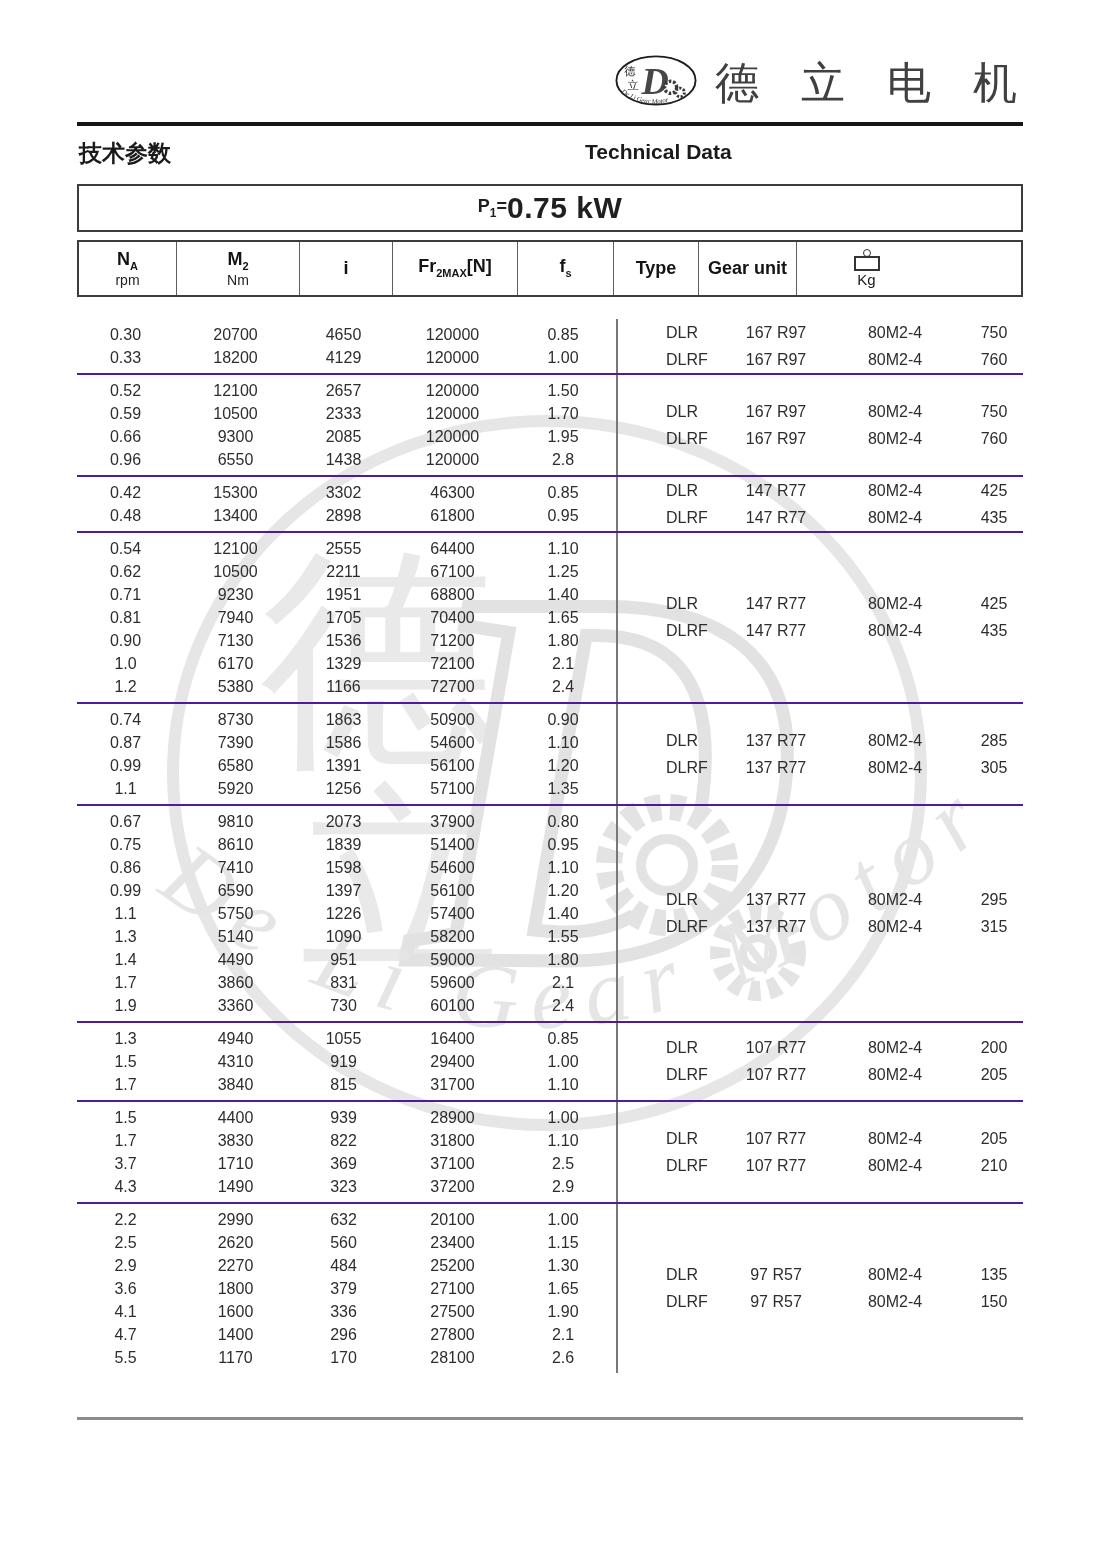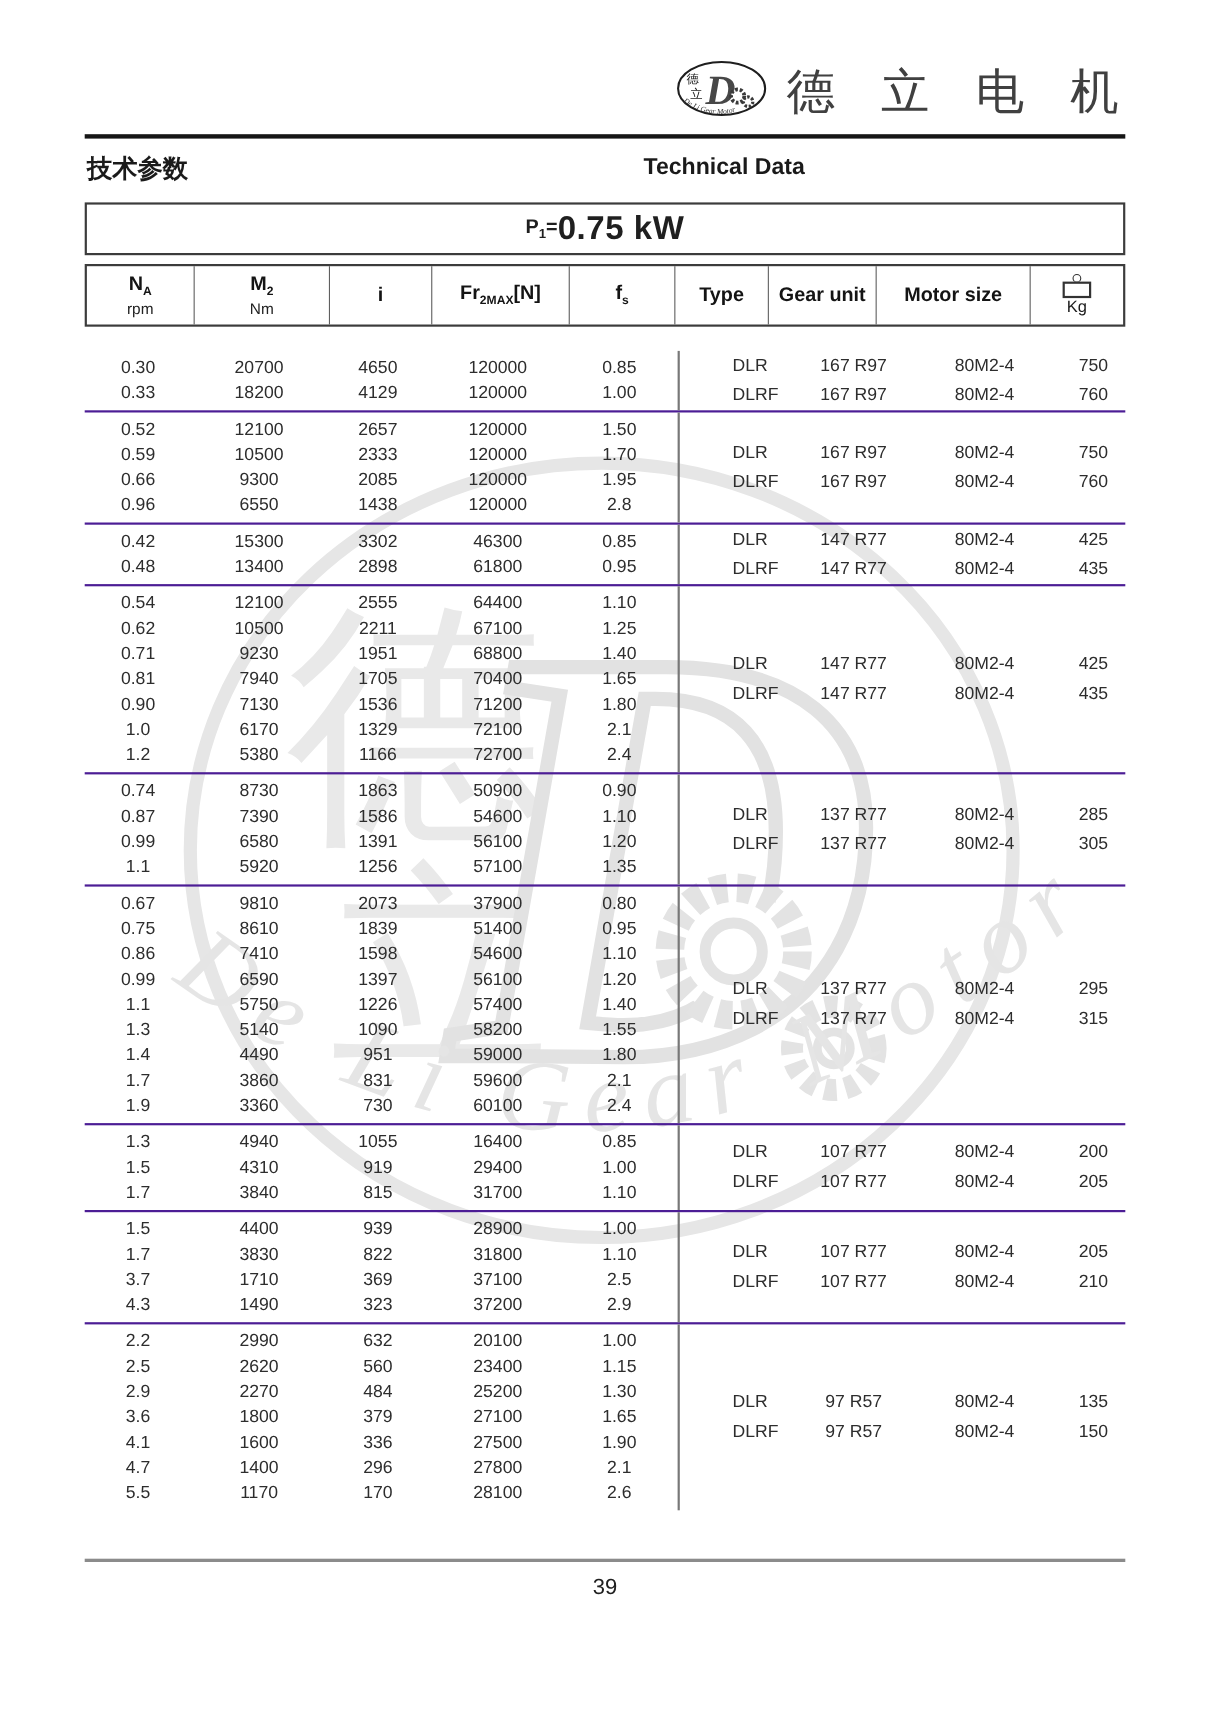--- a/index.html
+++ b/index.html
@@ -144,23 +144,20 @@
       </div>
       <div class="hcell">
         <div class="h-main"><span>f</span><sub>s</sub></div>
       </div>
       <div class="hcell">
         <div class="h-main">Type</div>
       </div>
       <div class="hcell">
         <div class="h-main">Gear unit</div>
       </div>
-      <div class="hcell">
-        <div class="h-main">Motor size</div>
-      </div>
       <div class="hcell kg-cell">
         <div class="weight-icon">
           <div class="weight-knob"></div>
           <div class="weight-body"></div>
         </div>
         <div class="kg-label">Kg</div>
       </div>
     </div>
 
     <div class="tbody">
@@ -616,16 +613,15 @@
               <div class="rcell rc0">DLRF</div>
               <div class="rcell rc1">97 R57</div>
               <div class="rcell rc2">80M2-4</div>
               <div class="rcell rc3">150</div>
             </div>
           </div>
         </div>
       </div>
 
     <div class="foot-rule"></div>
-    <div class="page-num">39</div>
 
   </div>
 </div>
 
 </body></html>

